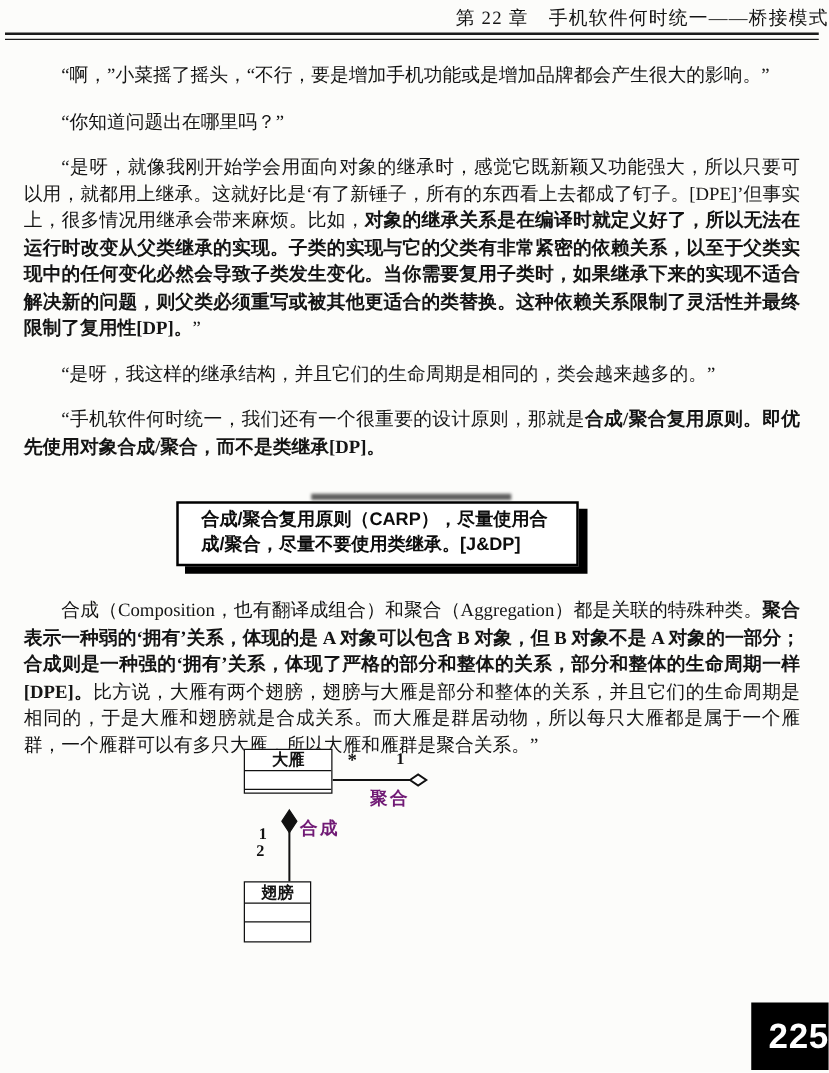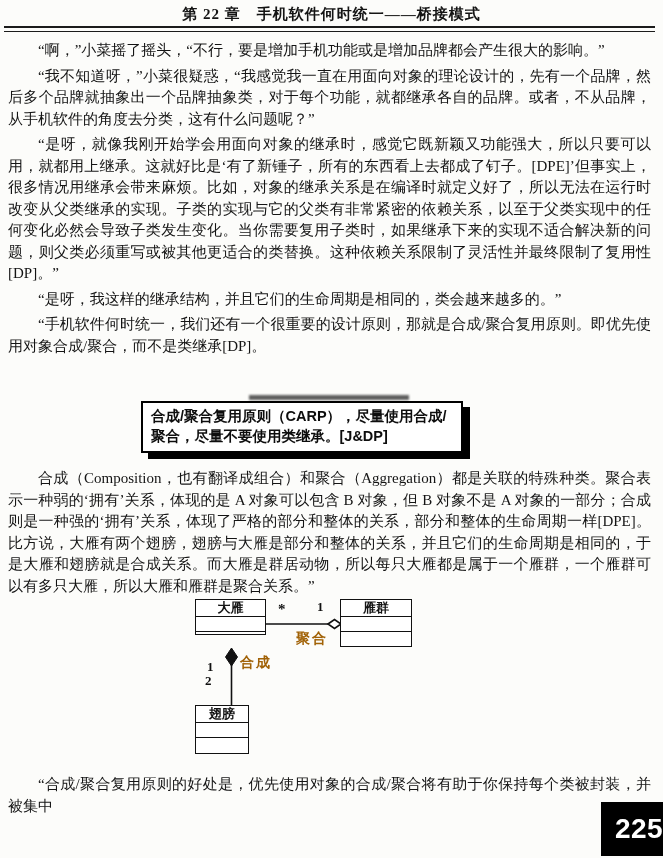--- a/index.html
+++ b/index.html
@@ -7,58 +7,58 @@
     position:relative;
     width:663px;height:858px;
     background:#fcfcfa;
     overflow:hidden;
     font-family:"Liberation Serif","DejaVu Serif",serif;
     color:#141414;
   }
   
   .header-title{
     position:absolute;top:5px;left:0;right:0;
-    text-align:center;
-    font-size:15px;font-weight:bold;
+    text-align:right;
+    font-size:15px;font-weight:normal;
     letter-spacing:1px;
   }
   .header-rule{
     position:absolute;top:26px;left:4px;right:8px;
     height:3px;
     border-top:2.5px solid #1b1b1b;
     border-bottom:1px solid #1b1b1b;
   }
   
   .bodytext{
     position:absolute;left:4px;right:8px;
     font-size:15px;line-height:21.5px;
     text-align:justify;
   }
-  .bodytext p{margin:4px;text-indent:2em;}
-  .bold{font-weight:normal;}
+  .bodytext p{margin:15px;text-indent:2em;}
+  .bold{font-weight:bold;}
   .body1{top:36px;}
   .body2{top:464px;}
   .body3{top:770px;}
   
   .section-heading{
     position:absolute;top:336px;left:9px;
     font-family:"Liberation Sans","DejaVu Sans",sans-serif;
     font-size:27px;font-weight:bold;
     letter-spacing:1px;
     color:#111;
   }
   .section-heading .sec-num{margin-right:18px;}
   
   .principle-box{
     position:absolute;left:141px;top:401px;
     width:322px;box-sizing:border-box;
     background:#fff;
     border:2px solid #000;
     box-shadow:7px 6px 0 #000;
-    padding:4px 10px 5px 8px;
+    padding:4px 10px 5px 18px;
     font-family:"Liberation Sans","DejaVu Sans",sans-serif;
     font-size:14.5px;line-height:19.5px;font-weight:bold;
     color:#0d0d0d;
   }
   .scan-artifact{
     position:absolute;left:249px;top:395px;width:160px;height:5px;
     background:#2a2a2a;opacity:.75;filter:blur(1.2px);
   }
   
   .diagram{position:absolute;top:598px;left:0;width:663px;height:160px;}
@@ -84,21 +84,21 @@
     font-family:"Liberation Serif","DejaVu Serif",serif;
     font-size:13px;font-weight:bold;color:#111;
   }
   .mult-star{left:278px;top:3px;font-size:15px;}
   .mult-one-agg{left:317px;top:1px;}
   .mult-one-comp{left:207px;top:61px;}
   .mult-two-comp{left:205px;top:75px;}
   .rel-label{
     position:absolute;
     font-family:Liberation Mono, monospace;
-    font-size:14px;font-weight:bold;color:#a16207;
+    font-size:14px;font-weight:bold;color:#701a75;
     letter-spacing:2px;
   }
   .label-agg{left:296px;top:32px;}
   .label-comp{left:240px;top:56px;}
   
   .page-num{
     position:absolute;left:601px;top:802px;width:76px;height:54px;
     background:#000;color:#fff;
     display:flex;align-items:center;justify-content:center;
     font-family:"Liberation Sans","DejaVu Sans",sans-serif;
@@ -108,21 +108,21 @@
 </head>
 <body>
 
 <div class="page">
 
   <div class="header-title">第 22 章　手机软件何时统一——桥接模式</div>
   <div class="header-rule"></div>
 
   <div class="bodytext body1">
       <p><span>“啊，”小菜摇了摇头，“不行，要是增加手机功能或是增加品牌都会产生很大的影响。”</span></p>
-      <p><span>“我不知道呀，”小菜很疑惑，“我感觉我一直在用面向对象的理论设计的，先有一个品牌，然后多个品牌就抽象出一个品牌抽象类，对于每个功能，就都继承各自的品牌。或者，不从品牌，从手机软件的角度去分类，这有什么问题呢？”</span></p>
+      <p><span>“你知道问题出在哪里吗？”</span></p>
       <p><span>“是呀，就像我刚开始学会用面向对象的继承时，感觉它既新颖又功能强大，所以只要可以用，就都用上继承。这就好比是‘有了新锤子，所有的东西看上去都成了钉子。[DPE]’但事实上，很多情况用继承会带来麻烦。比如，</span><span class="bold">对象的继承关系是在编译时就定义好了，所以无法在运行时改变从父类继承的实现。子类的实现与它的父类有非常紧密的依赖关系，以至于父类实现中的任何变化必然会导致子类发生变化。当你需要复用子类时，如果继承下来的实现不适合解决新的问题，则父类必须重写或被其他更适合的类替换。这种依赖关系限制了灵活性并最终限制了复用性[DP]。</span><span>”</span></p>
       <p><span>“是呀，我这样的继承结构，并且它们的生命周期是相同的，类会越来越多的。”</span></p>
       <p><span>“手机软件何时统一，我们还有一个很重要的设计原则，那就是</span><span class="bold">合成/聚合复用原则。即优先使用对象合成/聚合，而不是类继承[DP]。</span></p>
     </div>
 
 
   <div class="scan-artifact"></div>
 
   <div class="principle-box">合成/聚合复用原则（CARP），尽量使用合成/聚合，尽量不要使用类继承。[J&amp;DP]</div>
 
@@ -138,39 +138,31 @@
 
       <polygon points="231.5,50 237.5,59 231.5,68 225.5,59" fill="#111" stroke="#111"></polygon>
       <line x1="231.5" y1="67" x2="231.5" y2="108" stroke="#111" stroke-width="1.6"></line>
     </svg>
 
     <div class="uml-class box-dayan">
       <div class="uml-title">大雁</div>
       <div class="uml-row1"></div>
       <div class="uml-row2"></div>
     </div>
-    <div class="uml-class box-yanqun">
-      <div class="uml-title">雁群</div>
-      <div class="uml-row1"></div>
-      <div class="uml-row2"></div>
-    </div>
     <div class="uml-class box-chibang">
       <div class="uml-title">翅膀</div>
       <div class="uml-row1"></div>
       <div class="uml-row2"></div>
     </div>
 
     <span class="mult mult-star">*</span>
     <span class="mult mult-one-agg">1</span>
     <span class="mult mult-one-comp">1</span>
     <span class="mult mult-two-comp">2</span>
 
     <span class="rel-label label-agg">聚合</span>
     <span class="rel-label label-comp">合成</span>
   </div>
 
-  <div class="bodytext body3">
-      <p><span>“合成/聚合复用原则的好处是，</span><span class="bold">优先使用对象的合成/聚合将有助于你保持每个类被封装，并被集中</span></p>
-    </div>
 
   <div class="page-num">225</div>
 
 </div>
 
 </body></html>

